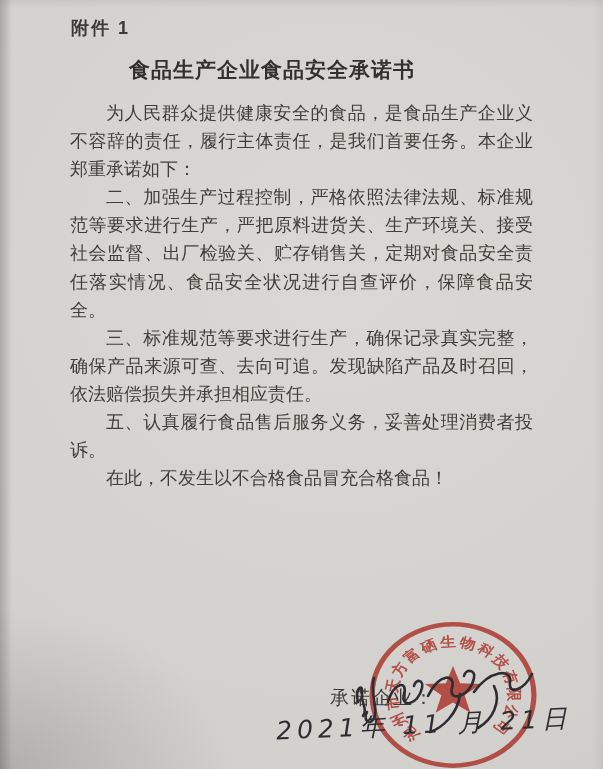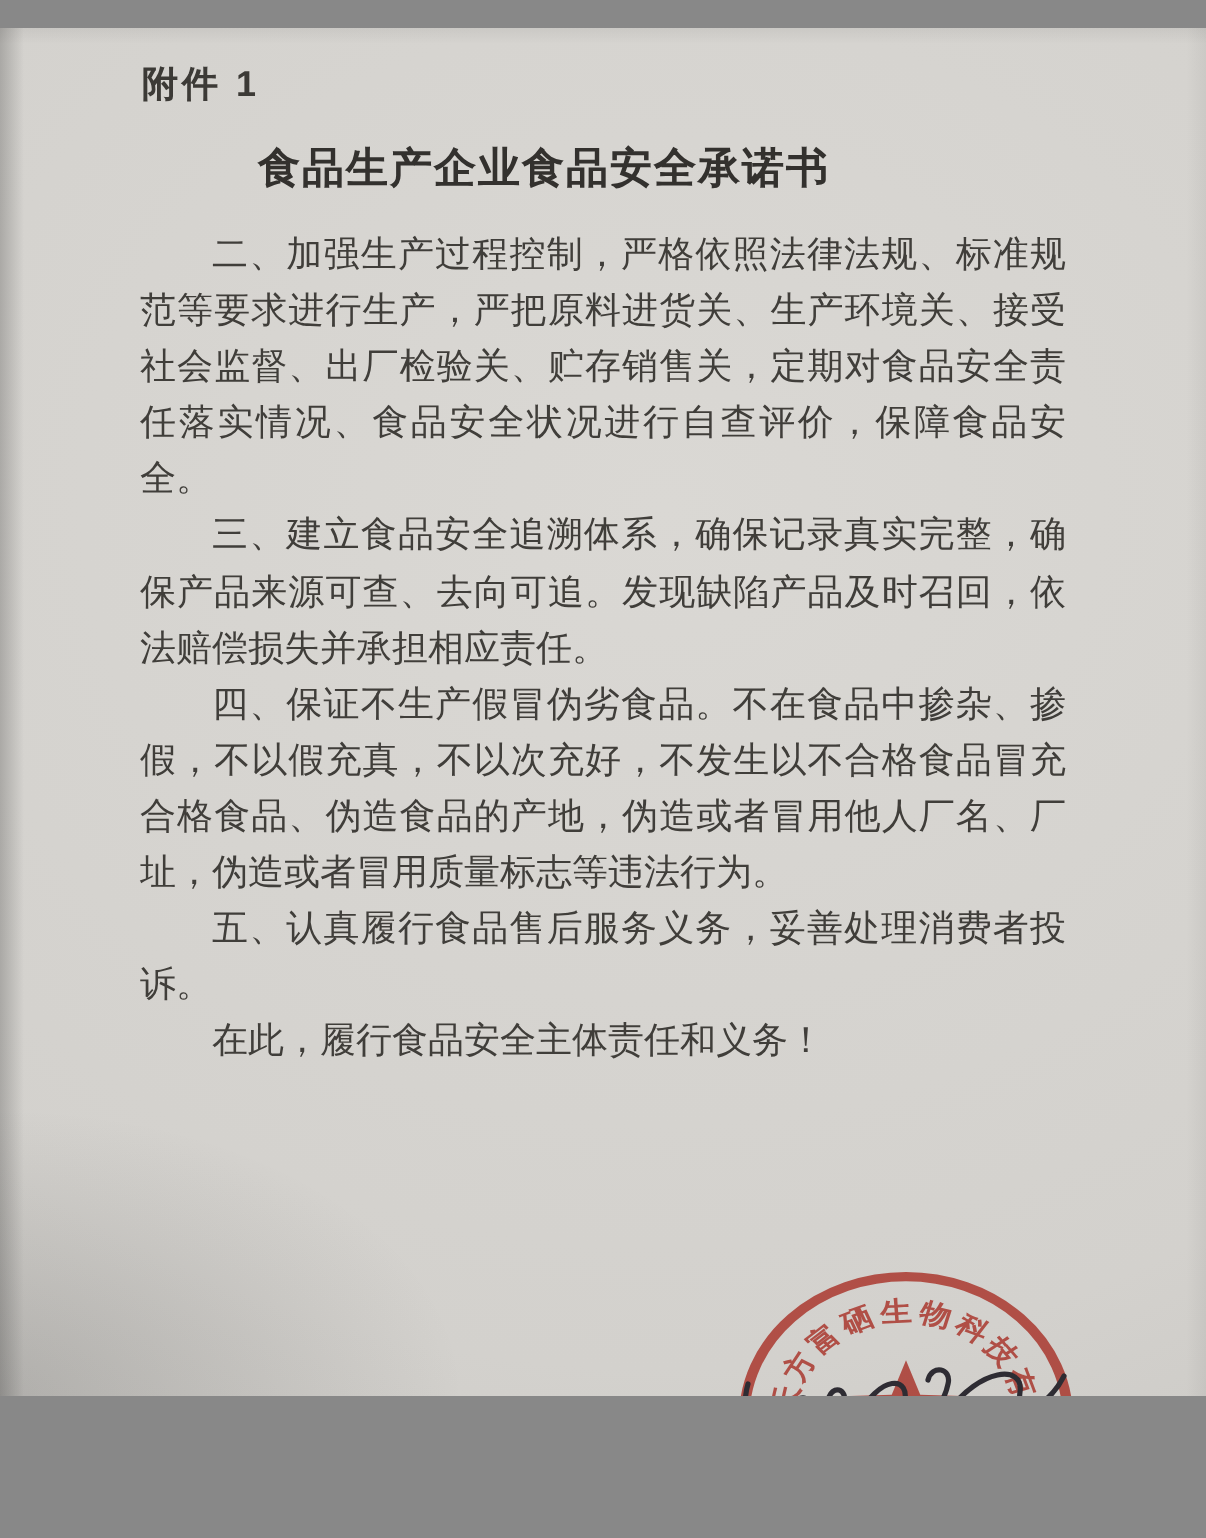--- a/index.html
+++ b/index.html
@@ -1,19 +1,19 @@
 <!DOCTYPE html>
 <html><head>
 <meta charset="utf-8">
 <style>
   html,body{margin:0;padding:0;background:#888;}
   .page{
     position:relative;
-    width:603px;height:684px;
-    margin:14px auto;
+    width:603px;height:769px;
+    margin:0 auto;
     overflow:hidden;
     background:
       radial-gradient(55% 30% at 0% 100%, rgba(40,40,40,0.18), rgba(0,0,0,0) 70%),
       linear-gradient(90deg, rgba(20,20,20,0.22) 0px, rgba(0,0,0,0) 12px),
       linear-gradient(270deg, rgba(20,20,20,0.05) 0px, rgba(0,0,0,0) 10px),
       linear-gradient(180deg, rgba(20,20,20,0.06) 0px, rgba(0,0,0,0) 8px),
       radial-gradient(120% 90% at 55% 35%, #dad8d4 0%, #d3d1cd 70%, #c9c7c3 100%);
     font-family:"Liberation Serif", serif;
     color:#403e3a;
   }
@@ -58,25 +58,25 @@
 </head>
 <body>
 
 <div class="page">
 
   <div class="attachment">附件 1</div>
 
   <h1 class="title">食品生产企业食品安全承诺书</h1>
 
   <div class="bodytext">
+    <p>为人民群众提供健康安全的食品，是食品生产企业义不容辞的责任，履行主体责任，是我们首要任务。本企业郑重承诺如下：</p>
     <p>二、加强生产过程控制，严格依照法律法规、标准规范等要求进行生产，严把原料进货关、生产环境关、接受社会监督、出厂检验关、贮存销售关，定期对食品安全责任落实情况、食品安全状况进行自查评价，保障食品安全。</p>
-    <p>三、建立食品安全追溯体系，确保记录真实完整，确保产品来源可查、去向可追。发现缺陷产品及时召回，依法赔偿损失并承担相应责任。</p>
-    <p>四、保证不生产假冒伪劣食品。不在食品中掺杂、掺假，不以假充真，不以次充好，不发生以不合格食品冒充合格食品、伪造食品的产地，伪造或者冒用他人厂名、厂址，伪造或者冒用质量标志等违法行为。</p>
+    <p>三、标准规范等要求进行生产，确保记录真实完整，确保产品来源可查、去向可追。发现缺陷产品及时召回，依法赔偿损失并承担相应责任。</p>
     <p>五、认真履行食品售后服务义务，妥善处理消费者投诉。</p>
-    <p>在此，履行食品安全主体责任和义务！</p>
+    <p>在此，不发生以不合格食品冒充合格食品！</p>
   </div>
 
   <svg class="seal" viewBox="0 0 200 200" preserveAspectRatio="none">
     <ellipse cx="100" cy="100" rx="93" ry="93" fill="none" stroke="#cf4a40" stroke-width="6"></ellipse>
     <path id="seal-arc" d="M 68 155.4 A 64 64 0 1 1 132 155.4" fill="none"></path>
     <text font-size="18" font-weight="bold" fill="#cf4a40" letter-spacing="3" font-family="Liberation Sans, sans-serif">
       <textPath href="#seal-arc" startOffset="6">池州市天方富硒生物科技有限公司</textPath>
     </text>
     <polygon fill="#cf4a40" points="100,62 108.2,84.7 132.3,85.5 113.3,100.3 120,123.5 100,110 80,123.5 86.7,100.3 67.7,85.5 91.8,84.7"></polygon>
   </svg>

